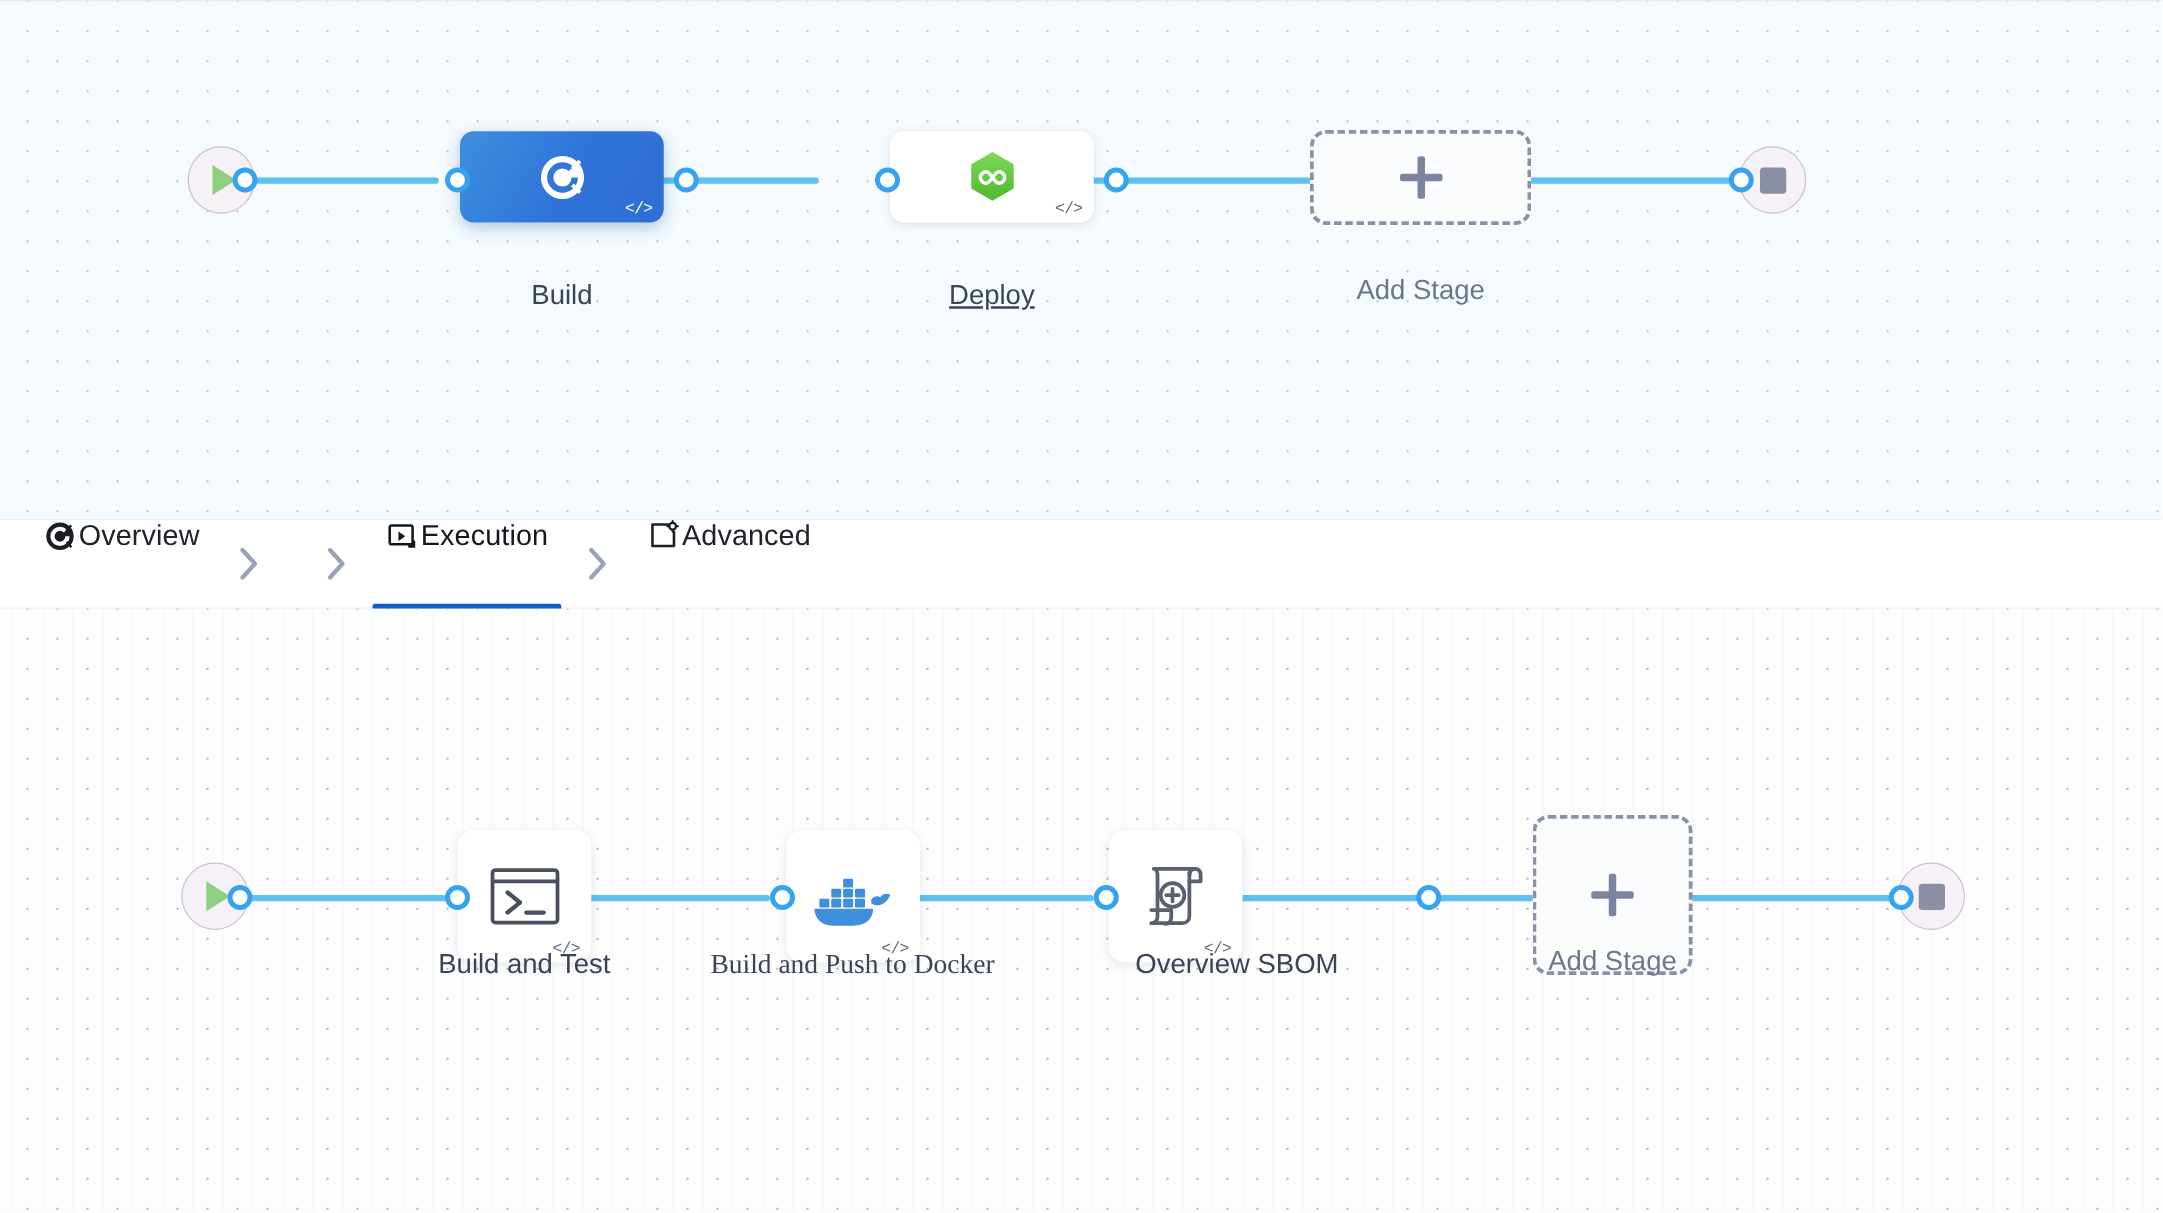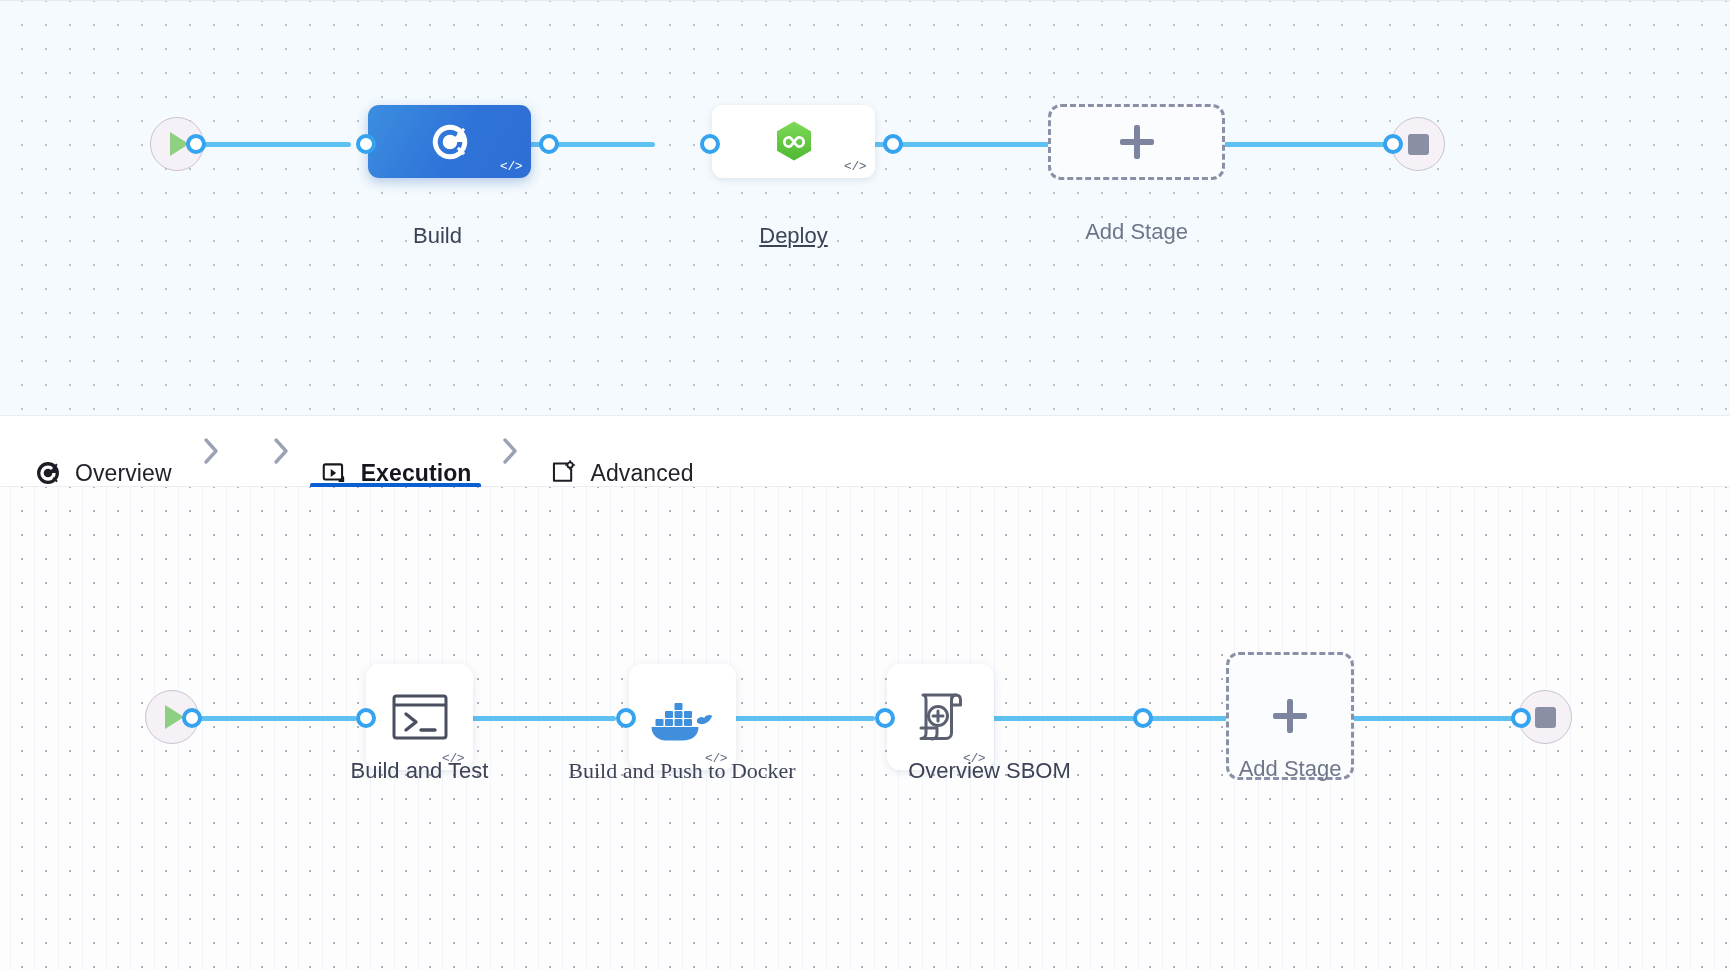--- a/index.html
+++ b/index.html
@@ -39,30 +39,30 @@
   #tabbar {
     position: absolute; left: 0; top: 415px;
     width: 1730px; height: 72px;
     background: #ffffff;
     border-top: 1px solid #e9edf2;
     border-bottom: 1px solid #e9edf2;
     display: flex; align-items: center;
     padding-left: 30px;
   }
   .tab {
-    display: flex; align-items: flex-end; gap: 13px;
+    display: flex; align-items: flex-start; gap: 1px;
     height: 72px; cursor: pointer;
     position: relative;
     padding: 0 4px;
   }
   .tab .tab-label {
     font-size: 23px; color: #22222a; letter-spacing: .1px;
     white-space: nowrap;
   }
-  .tab.active .tab-label { font-weight: bold; color: #161620; }
+  .tab.active .tab-label { font-weight: normal; color: #161620; }
   .tab.active::after {
     content: ""; position: absolute; left: -6px; right: -6px; bottom: 0;
     height: 4px; background: #0b5fd0; border-radius: 2px 2px 0 0;
   }
   .tab-sep {
     width: 70px; display: flex; align-items: center; justify-content: center;
     color: #9aa3b5;
   }
   .tab-icon { width: 28px; height: 28px; display: block; }
   .edge {
@@ -160,21 +160,21 @@
     <div class="port" style="left:356px; top:133px;"></div>
     <div class="stage-node selected" style="left:368px; top:104px;">
       <svg class="ci" width="46" height="46" viewBox="0 0 48 48">
         <path fill="#ffffff" d="M24 6a18 18 0 1 0 0 36 18 18 0 0 0 0-36zm0 5.2a12.8 12.8 0 0 1 9.05 3.75l-3.7 3.7A7.6 7.6 0 0 0 24 16.4a7.6 7.6 0 1 0 7.6 7.6h5.2A12.8 12.8 0 1 1 24 11.2z"></path>
         <circle cx="24" cy="24" r="4.1" fill="#ffffff"></circle>
         <path fill="#ffffff" d="M31.1 15.5l6.4-6.4 2.3 2.3-6.4 6.4zM31.1 31.3l2.3-2.3 6.4 6.4-2.3 2.3z"></path>
       </svg>
       <span class="code-badge">&lt;/&gt;</span>
     </div>
     <div class="port" style="left:539px; top:133px;"></div>
-    <div class="node-label" style="left:356px; top:216px; width:163px;">Build</div>
+    <div class="node-label" style="left:368px; top:216px; width:163px;">Build</div>
 
     <div class="port" style="left:700px; top:133px;"></div>
     <div class="stage-node" style="left:712px; top:104px;">
       <svg width="48" height="48" viewBox="0 0 48 48">
         <defs>
           <linearGradient id="hexg" x1="0" y1="0" x2="0" y2="1">
             <stop offset="0%" stop-color="#7ed957"></stop>
             <stop offset="100%" stop-color="#4fb831"></stop>
           </linearGradient>
         </defs>

